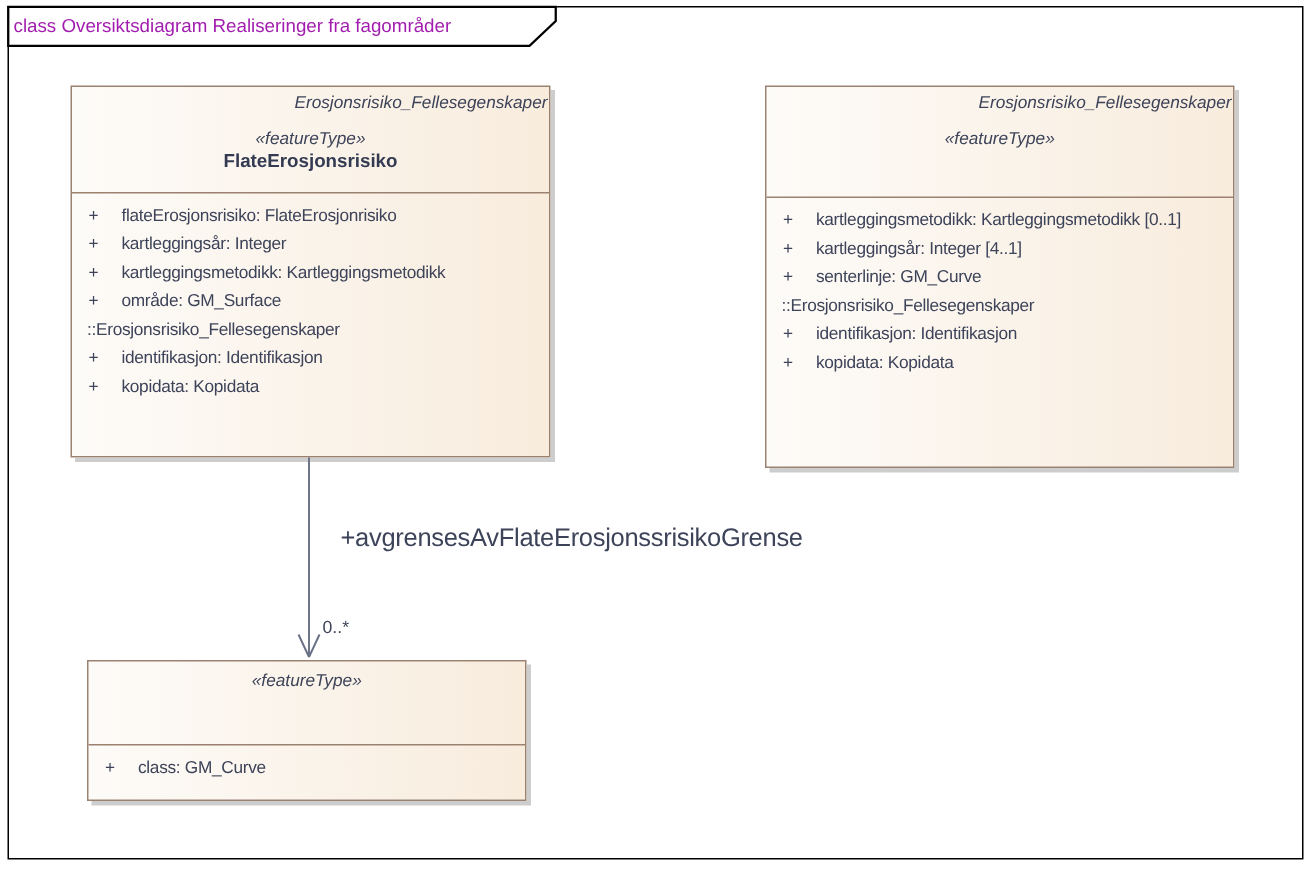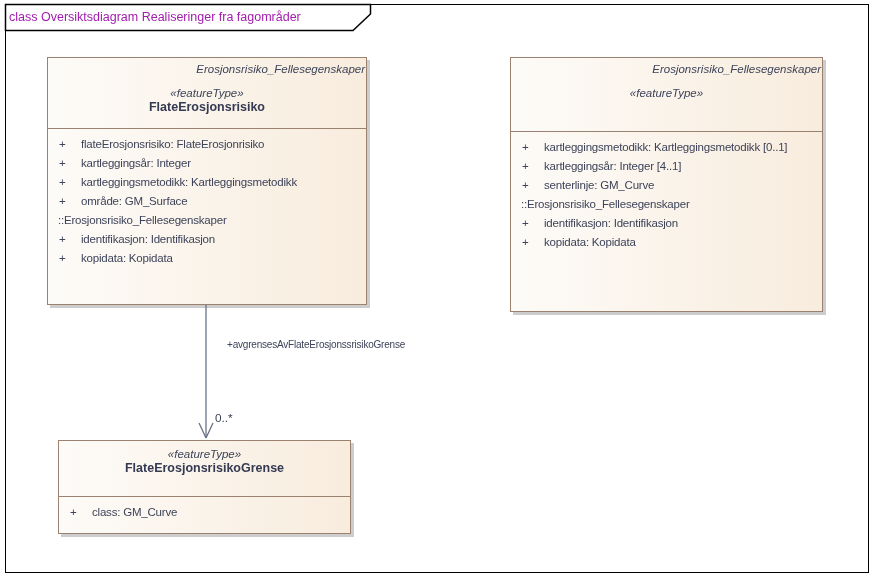--- a/index.html
+++ b/index.html
@@ -37,21 +37,21 @@
   .attr{
     white-space:nowrap;line-height:19px;font-size:11.5px;letter-spacing:-0.2px;
     overflow:hidden;
   }
   .attr .vis{display:inline-block;width:22px;padding-left:11px;letter-spacing:0;}
   .section-label{
     font-size:11.5px;line-height:19px;padding-left:10px;
     white-space:nowrap;letter-spacing:-0.2px;
   }
   .assoc-label{
-    position:absolute;left:227px;top:339px;font-size:10px;
+    position:absolute;left:227px;top:349px;font-size:17px;
     white-space:nowrap;color:#3d4359;letter-spacing:-0.2px;text-align:center;
   }
   .assoc-mult{
     position:absolute;left:215px;top:411px;font-size:11.8px;color:#3d4359;
   }
   .assoc-svg{position:absolute;left:190px;top:304px;}
   svg{display:block;}
 </style>
 </head>
 <body>
@@ -98,18 +98,17 @@
 <svg class="assoc-svg" width="40" height="140">
   <line x1="16" y1="1" x2="16" y2="134" stroke="#6a7187" stroke-width="1.3"></line>
   <path d="M16,134 L9,119 M16,134 L23,119" stroke="#6a7187" stroke-width="1.3" fill="none"></path>
 </svg>
 <div class="assoc-label">+avgrensesAvFlateErosjonssrisikoGrense</div>
 <div class="assoc-mult">0..*</div>
 
 <div class="cls" style="left:58px;top:440px;width:293px;height:94px;">
   <div class="cls-header" style="height:48px;">
     <div class="stereo" style="margin-top:7px;">«featureType»</div>
-    <div class="cls-name">FlateErosjonsrisikoGrense</div>
   </div>
   <div class="compartment">
     <div class="attr"><span class="vis">+</span><span>class: GM_Curve</span></div>
   </div>
 </div>
 
 </body></html>

